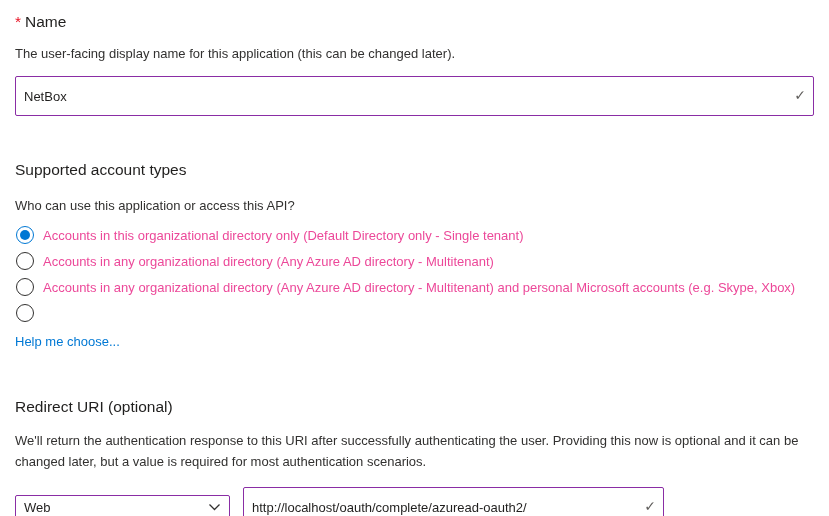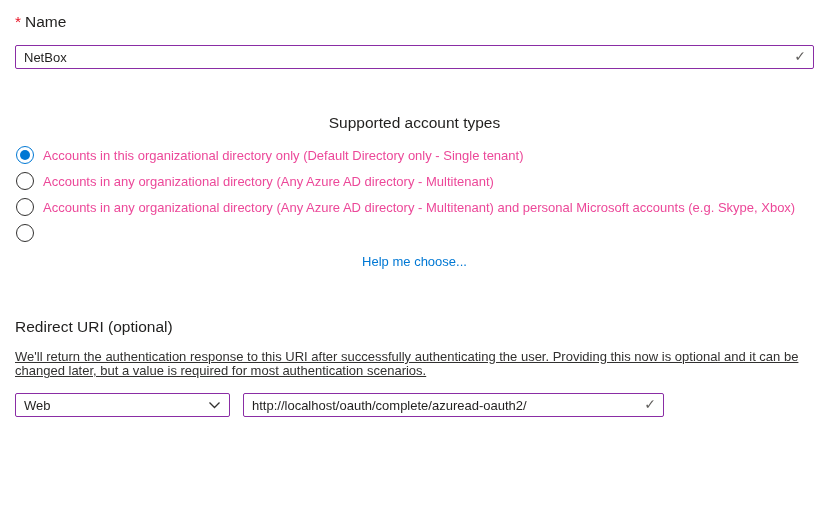--- a/index.html
+++ b/index.html
@@ -24,21 +24,21 @@
     color: #323130;
     line-height: 19px;
     margin-top: 12px;
     max-width: 800px;
   }
 
   
   .textbox-wrap { position: relative; }
   .textbox {
     width: 100%;
-    height: 24px;
+    height: 40px;
     border: 1px solid #8a2da5;
     border-radius: 2px;
     padding: 0 28px 0 8px;
     font-family: "Liberation Sans", "DejaVu Sans", sans-serif;
     font-size: 13px;
     color: #201f1e;
     outline: none;
     background: #fff;
   }
   .check {
@@ -48,21 +48,21 @@
     transform: translateY(-54%);
     color: #605e5c;
     font-size: 14px;
     line-height: 14px;
     pointer-events: none;
   }
 
   .name-input-wrap { margin-top: 13px; width: 799px; }
 
   
-  .account-types { margin-top: 44px; text-align: center; }
+  .account-types { margin-top: 44px; }
   .question { font-size: 13px; color: #323130; margin-top: 18px; }
   .radio-group { margin-top: 9px; }
   .radio-row {
     display: flex;
     align-items: center;
     height: 26px;
     cursor: pointer;
   }
   .radio {
     width: 18px;
@@ -90,21 +90,21 @@
     display: inline-block;
     margin-top: 8px;
     font-size: 13px;
     color: #0078d4;
     text-decoration: none;
     cursor: pointer;
   }
 
   
   .redirect-section { margin-top: 47px; }
-  .redirect-desc { margin-top: 13px; line-height: 14px; max-width: 802px; text-decoration: underline; }
+  .redirect-desc { margin-top: 13px; line-height: 21px; max-width: 802px; }
 
   .uri-row {
     margin-top: 15px;
     display: flex;
     gap: 13px;
     align-items: center;
   }
   .platform-select {
     position: relative;
     width: 215px;
@@ -130,28 +130,30 @@
 </style>
 </head>
 <body>
 
 <div class="page">
 
   <div>
     <div class="section-title">
       <span class="required-star">*</span><span>Name</span>
     </div>
+    <div class="desc">The user-facing display name for this application (this can be changed later).</div>
     <div class="textbox-wrap name-input-wrap">
       <input class="textbox" type="text" value="NetBox" style="">
       <span class="check">✓</span>
     </div>
   </div>
 
   <div class="account-types">
     <div class="section-title">Supported account types</div>
+    <div class="question">Who can use this application or access this API?</div>
 
     <div class="radio-group">
       <div class="radio-row selected">
         <span class="radio"></span>
         <span class="radio-label">Accounts in this organizational directory only (Default Directory only - Single tenant)</span>
       </div>
       <div class="radio-row">
         <span class="radio"></span>
         <span class="radio-label">Accounts in any organizational directory (Any Azure AD directory - Multitenant)</span>
       </div>

